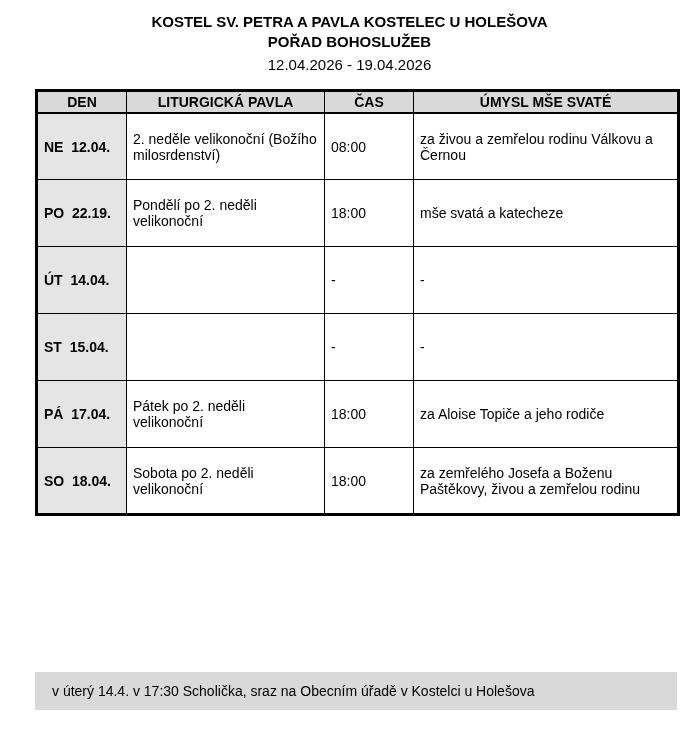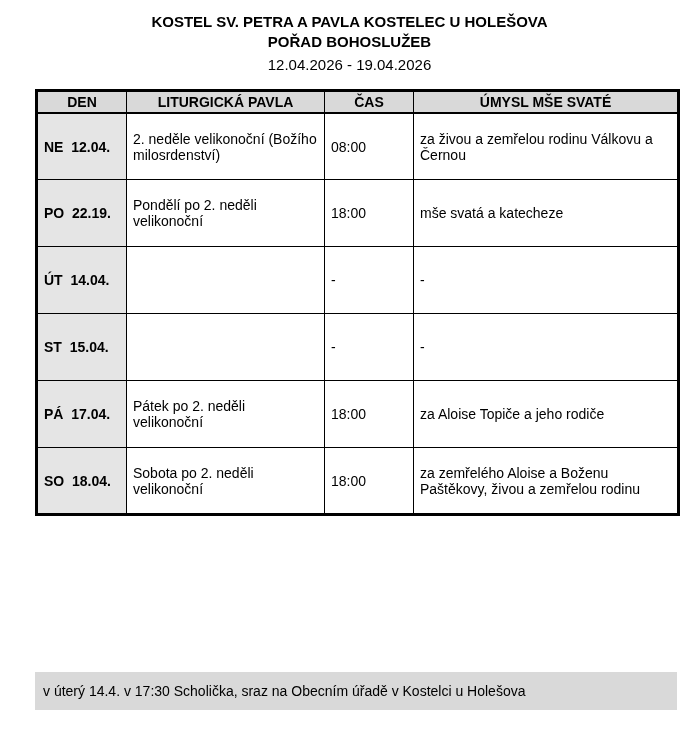--- a/index.html
+++ b/index.html
@@ -64,21 +64,21 @@
     text-align: left;
     background: #ffffff;
   }
   .footer-note {
     position: absolute;
     left: 35px;
     right: 22px;
     top: 672px;
     background: #d9d9d9;
     font-size: 14px;
-    padding: 11px 8px;
+    padding: 11px 17px;
     box-sizing: border-box;
   }
 </style>
 </head>
 <body>
 
 <div class="page">
 
   <div class="title-block">
     <div class="title-line">KOSTEL SV. PETRA A PAVLA KOSTELEC U HOLEŠOVA</div>
@@ -129,20 +129,20 @@
       <tr class="data-row">
         <td class="day">PÁ  17.04.</td>
         <td class="liturgy">Pátek po 2. neděli velikonoční</td>
         <td class="time">18:00</td>
         <td class="intention">za Aloise Topiče a jeho rodiče</td>
       </tr>
       <tr class="data-row">
         <td class="day">SO  18.04.</td>
         <td class="liturgy">Sobota po 2. neděli velikonoční</td>
         <td class="time">18:00</td>
-        <td class="intention">za zemřelého Aloise a Boženu Paštěkovy, živou a zemřelou rodinu</td>
+        <td class="intention">za zemřelého Josefa a Boženu Paštěkovy, živou a zemřelou rodinu</td>
       </tr>
     </tbody>
   </table>
 
   <div class="footer-note">v úterý 14.4. v 17:30 Scholička, sraz na Obecním úřadě v Kostelci u Holešova</div>
 
 </div>
 
 </body></html>

